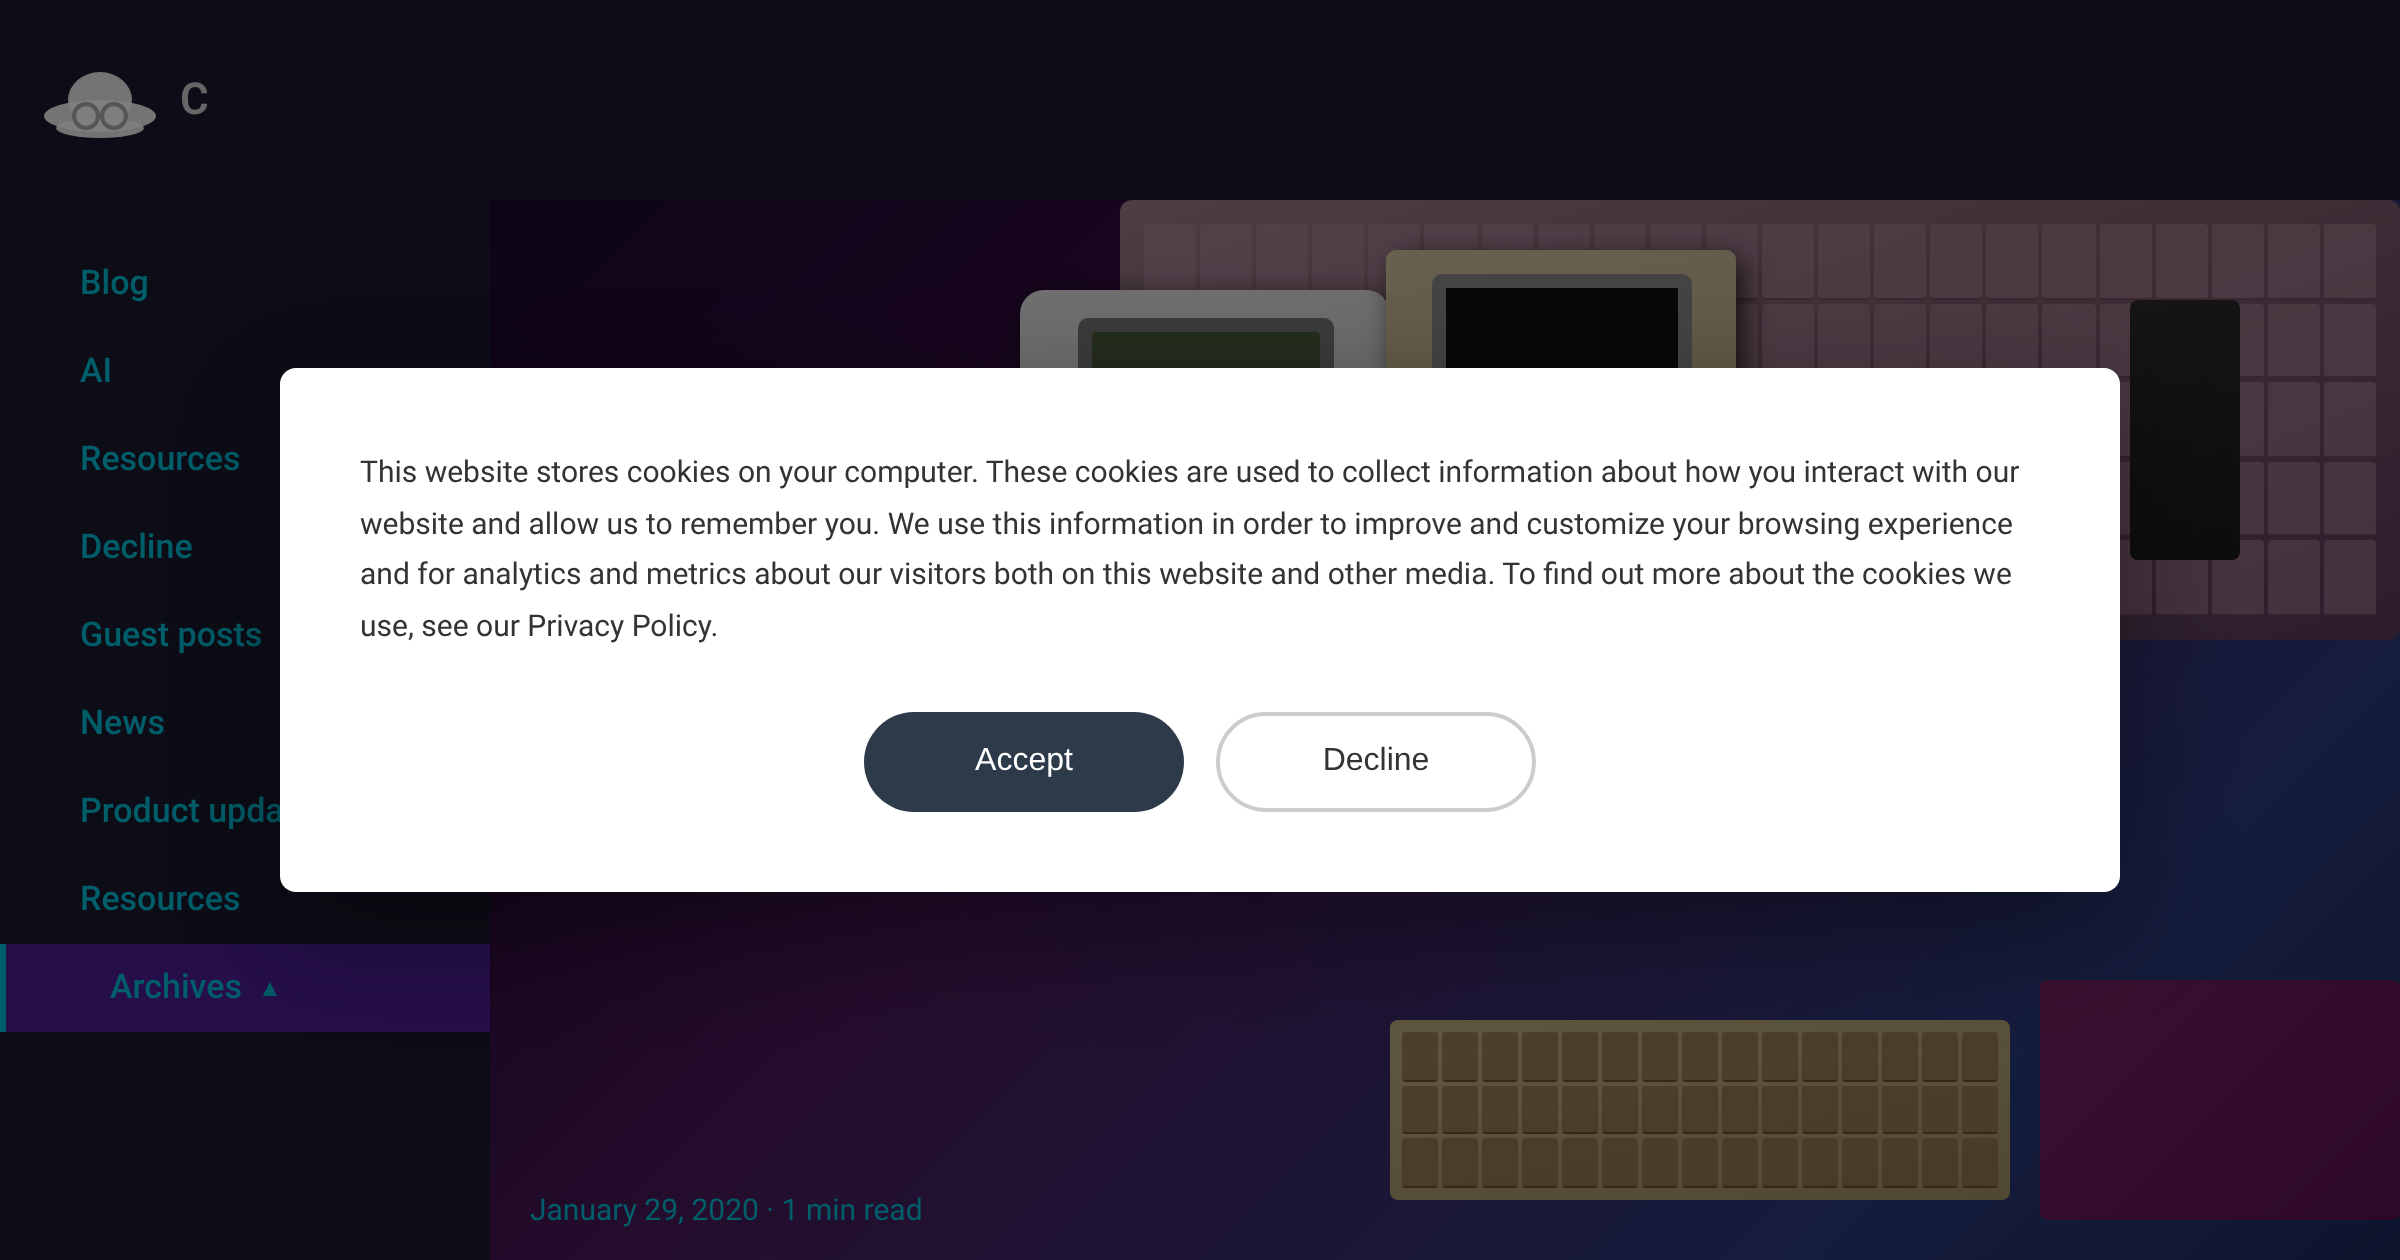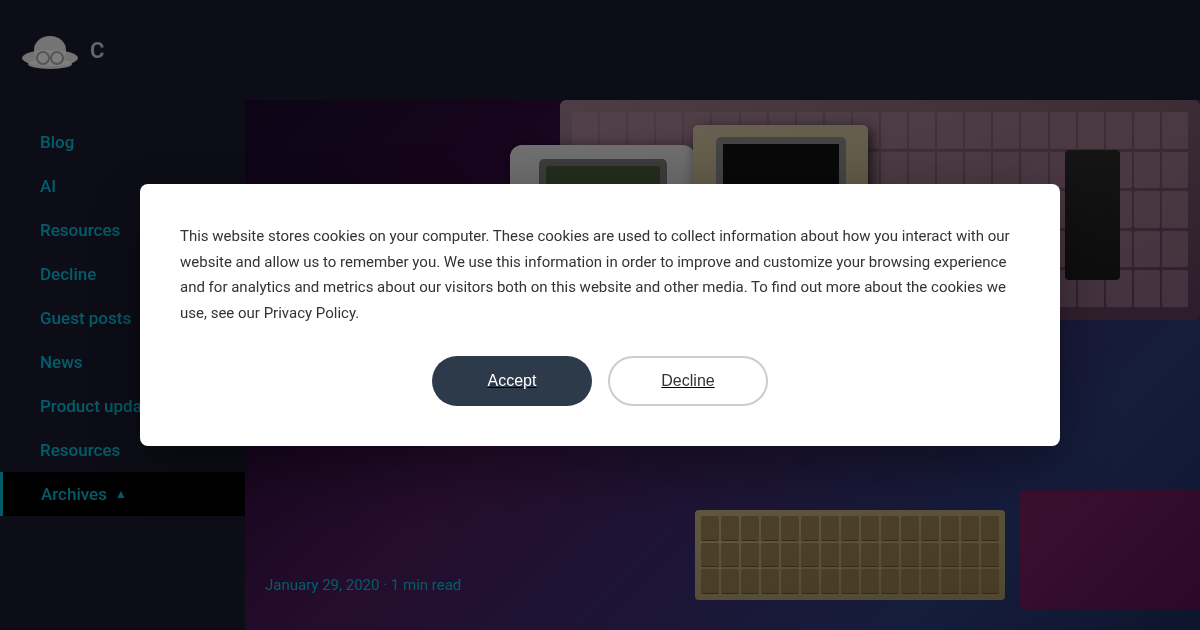--- a/index.html
+++ b/index.html
@@ -84,25 +84,25 @@
       color: #00bcd4;
       text-decoration: none;
       font-size: 17px;
       font-weight: 500;
     }
 
     .archives-item {
       display: flex;
       align-items: center;
       gap: 8px;
-      padding: 12px 38px;
+      padding: 12px 52px;
       color: #00bcd4;
       font-size: 17px;
       font-weight: 500;
-      background: #000000;
+      background: #4c1d95;
       border-left: 3px solid #00bcd4;
       cursor: pointer;
     }
 
     .archives-chevron {
       font-size: 12px;
     }
 
     
     .main-content {
@@ -127,21 +127,21 @@
       inset: 0;
       display: flex;
       align-items: center;
       justify-content: center;
       overflow: hidden;
     }
 
     
     .article-date {
       position: absolute;
-      bottom: 36px;
+      bottom: 16px;
       left: 20px;
       color: #00bcd4;
       font-size: 15px;
     }
 
     .article-date span {
       color: #00bcd4;
     }
 
     
@@ -172,21 +172,20 @@
       font-size: 15px;
       line-height: 1.7;
       margin-bottom: 16px;
     }
 
     .cookie-buttons {
       display: flex;
       gap: 16px;
       justify-content: center;
       margin-top: 30px;
-      text-decoration: underline;
     }
 
     .btn-accept {
       background: #2d3a4a;
       color: white;
       border: none;
       border-radius: 30px;
       padding: 14px 50px;
       font-size: 16px;
       font-weight: 500;

